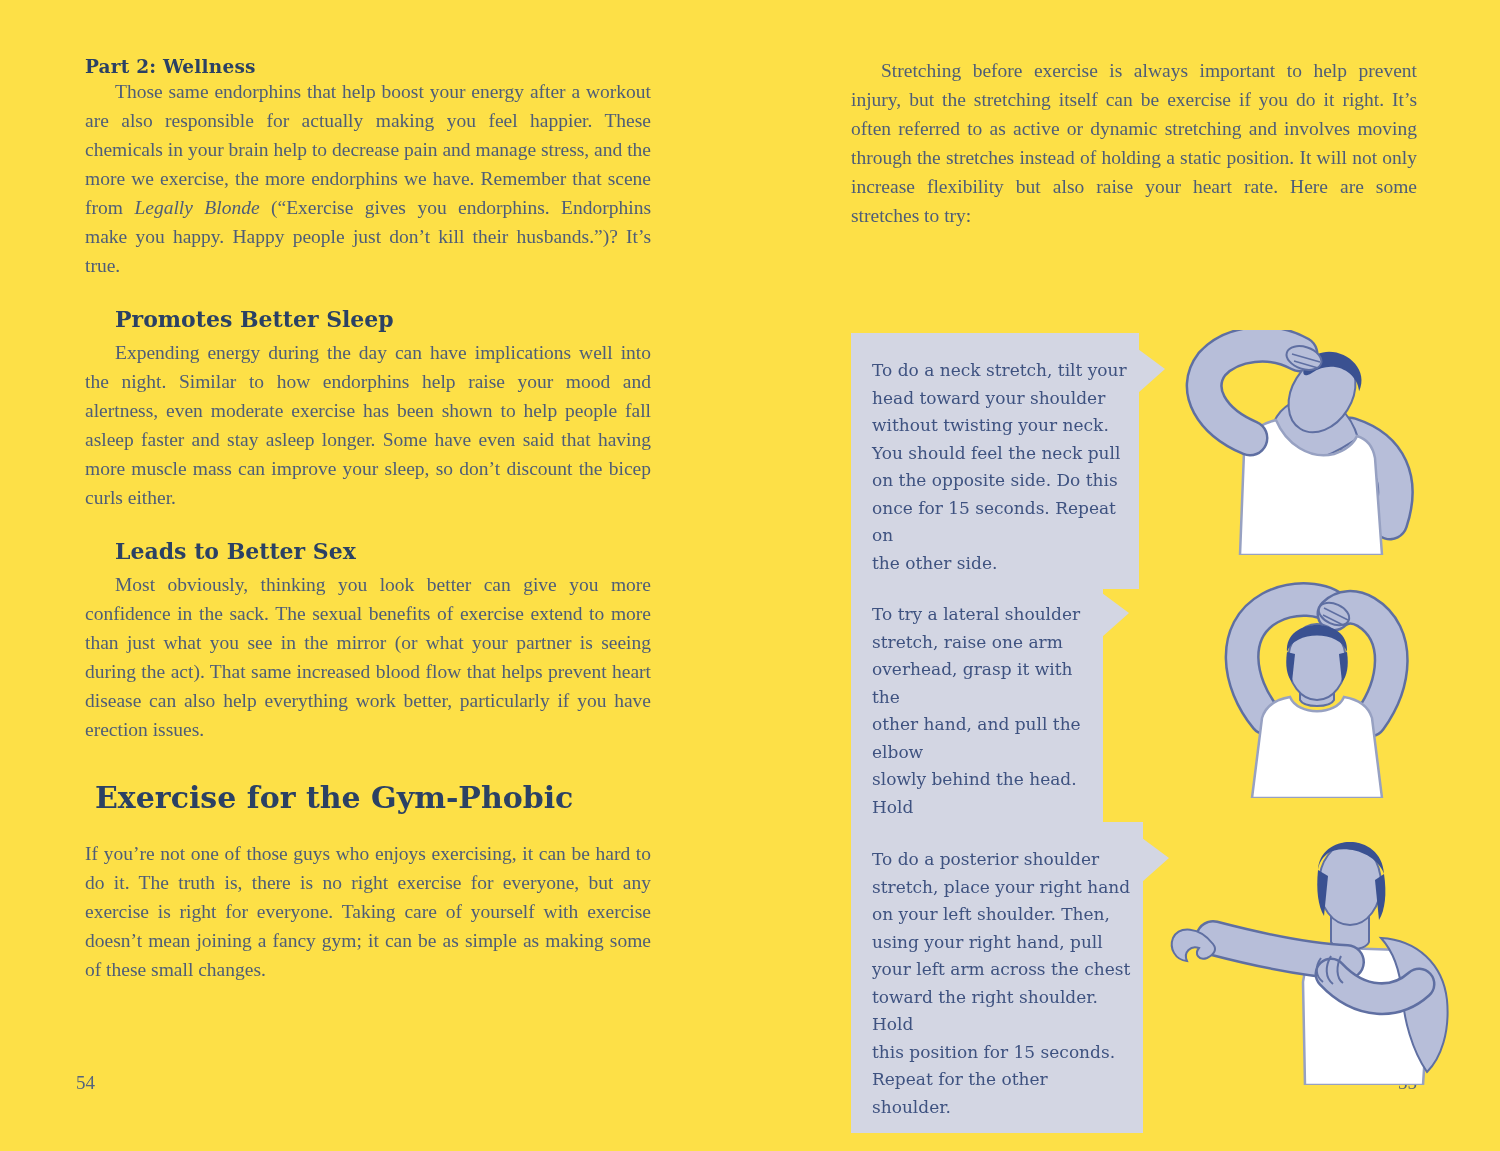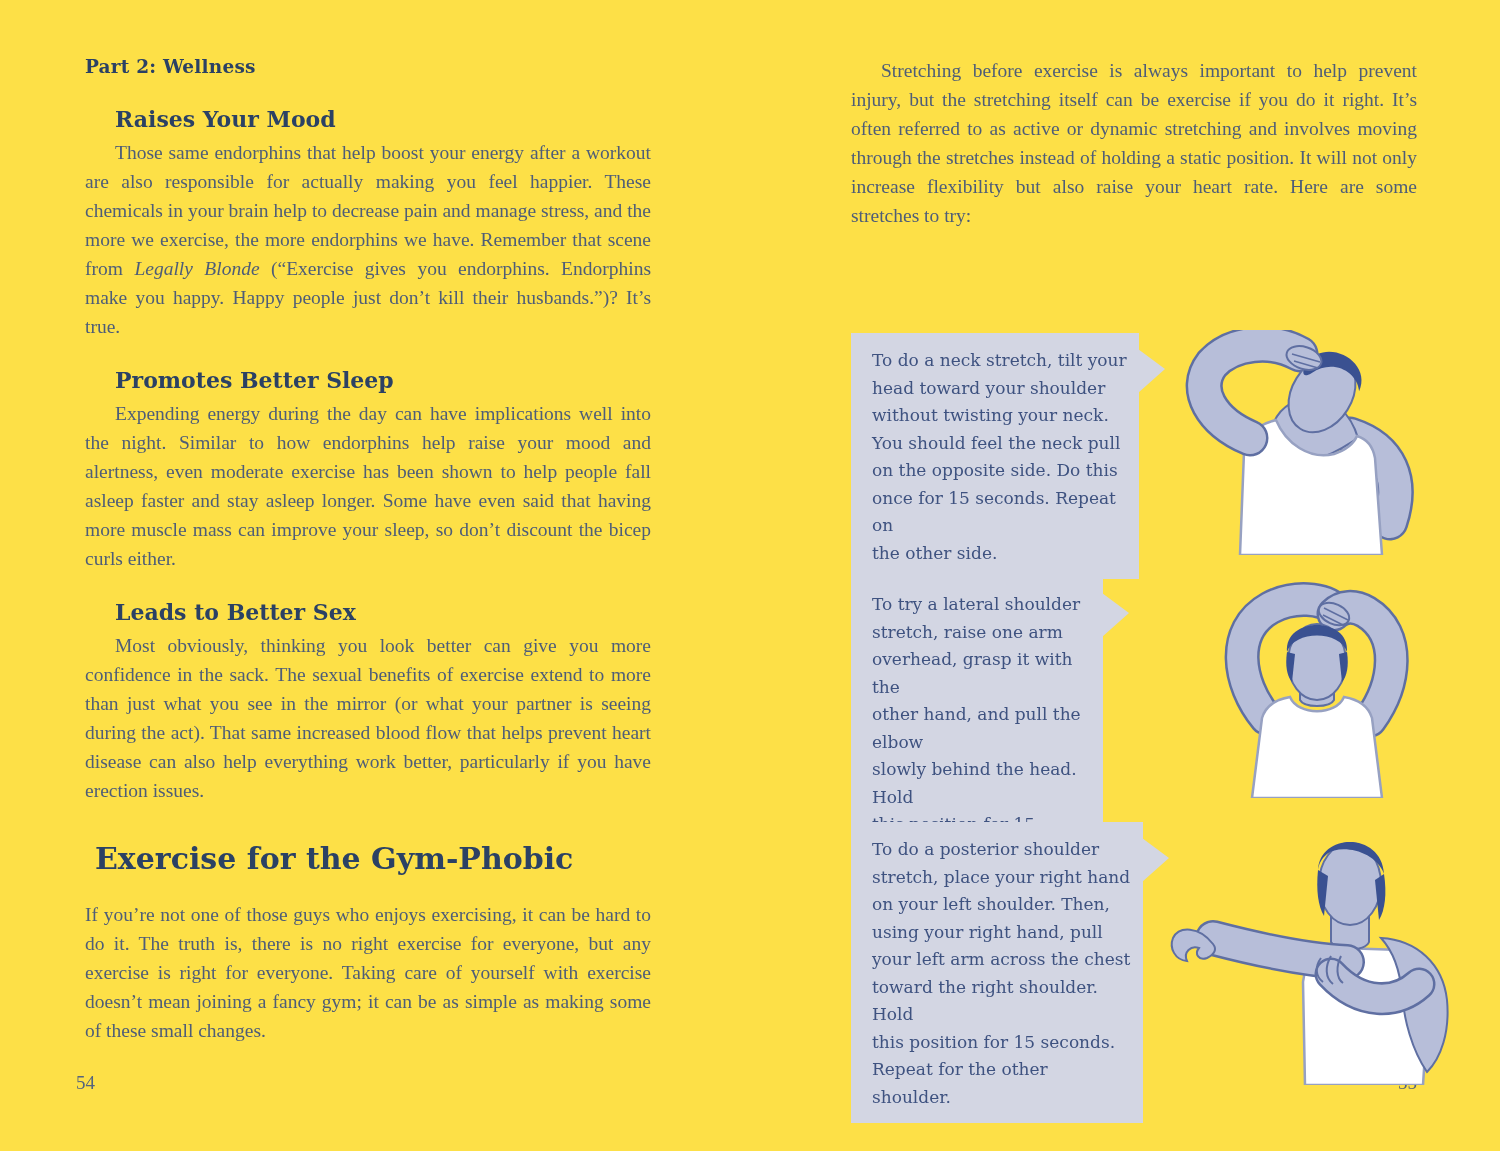--- a/index.html
+++ b/index.html
@@ -24,36 +24,35 @@
          margin:0 0 0 0;}
   p.body.indent{text-indent:30px;}
   p.body.after-big{margin-top:24px;}
   .page-number{position:absolute;top:1072px;font-size:19px;color:#55647e;}
   #page-number-left{left:76px;}
   #page-number-right{left:851px;width:566px;text-align:right;}
 
   .callout-row{position:absolute;left:851px;}
   .callout-box{position:relative;background:var(--callout-bg);color:var(--callout-text);
                font-family:"DejaVu Serif", serif;font-size:17px;line-height:27.5px;
-               white-space:pre-line;padding:14px 12px 12px 21px;box-sizing:border-box;}
+               white-space:pre-line;padding:24px 12px 12px 21px;box-sizing:border-box;}
   .callout-box::after{content:"";position:absolute;right:-26px;top:16px;width:0;height:0;
                border-top:20px solid transparent;border-bottom:24px solid transparent;
                border-left:27px solid var(--callout-bg);}
   .figure{position:absolute;}
   .figure svg{display:block;}
 </style>
 </head>
 <body>
 
 <div id="canvas">
 
   <div class="page-col" id="left-col">
     <div class="running-head">Part 2: Wellness</div>
 
-    <div class="section-heading first">Raises Your Mood</div>
     <p class="body indent"><span>Those same endorphins that help boost your energy after a workout are also responsible for actually making you feel happier. These chemicals in your brain help to decrease pain and manage stress, and the more we exercise, the more endorphins we have. Remember that scene from </span><em>Legally Blonde</em><span> (“Exercise gives you endorphins. Endorphins make you happy. Happy people just don’t kill their husbands.”)? It’s true.</span></p>
 
     <div class="section-heading">Promotes Better Sleep</div>
     <p class="body indent">Expending energy during the day can have implications well into the night. Similar to how endorphins help raise your mood and alertness, even moderate exercise has been shown to help people fall asleep faster and stay asleep longer. Some have even said that having more muscle mass can improve your sleep, so don’t discount the bicep curls either.</p>
 
     <div class="section-heading">Leads to Better Sex</div>
     <p class="body indent">Most obviously, thinking you look better can give you more confidence in the sack. The sexual benefits of exercise extend to more than just what you see in the mirror (or what your partner is seeing during the act). That same increased blood flow that helps prevent heart disease can also help everything work better, particularly if you have erection issues.</p>
 
     <div class="big-heading">Exercise for the Gym-Phobic</div>
     <p class="body after-big">If you’re not one of those guys who enjoys exercising, it can be hard to do it. The truth is, there is no right exercise for everyone, but any exercise is right for everyone. Taking care of yourself with exercise doesn’t mean joining a fancy gym; it can be as simple as making some of these small changes.</p>

